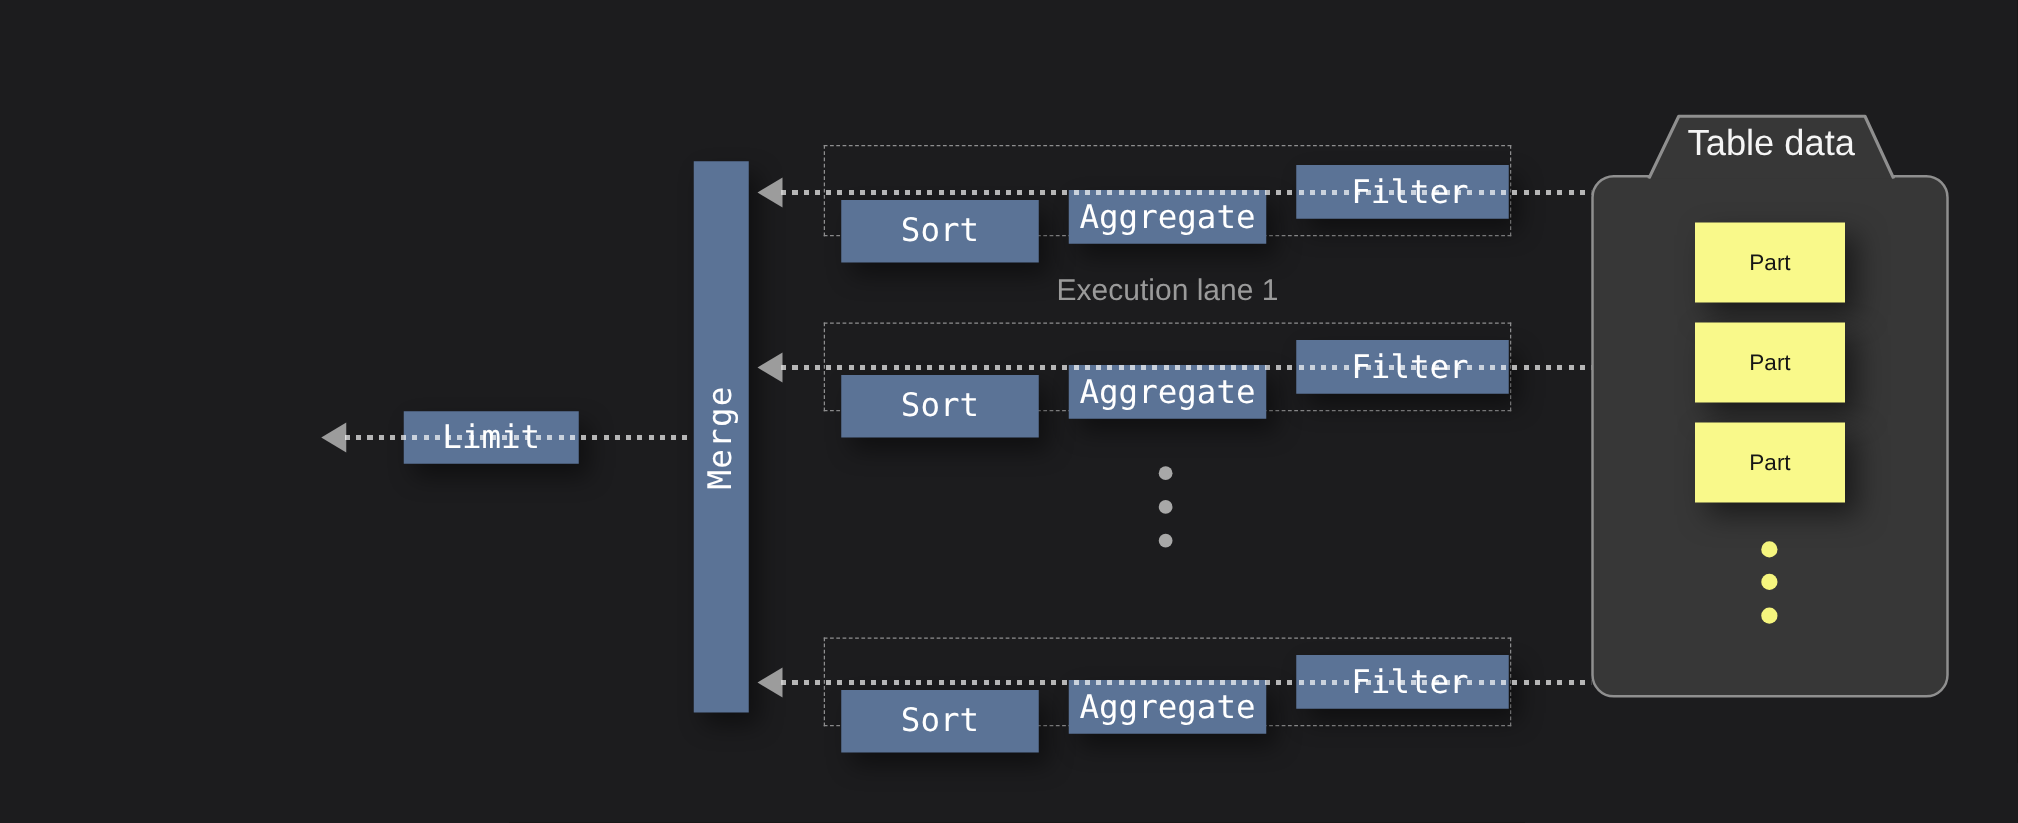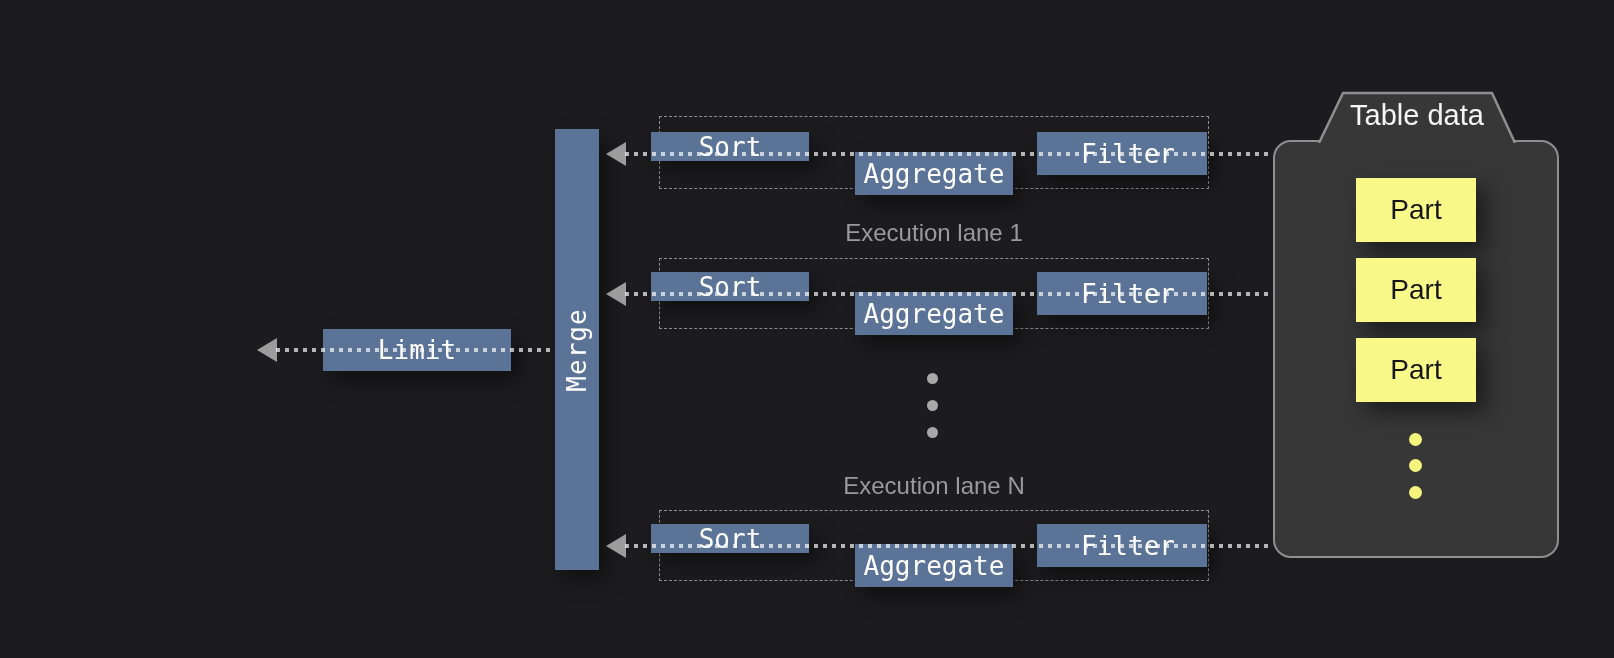--- a/index.html
+++ b/index.html
@@ -28,46 +28,46 @@
   
   .frame{
     position:absolute;left:659px;width:550px;
     border:1px dashed rgba(255,255,255,.5);box-sizing:border-box;
   }
   .lane-label{
     position:absolute;left:659px;width:550px;height:28px;line-height:28px;
     text-align:center;color:#9a9a9a;font-size:24px;
   }
   
-  .op-sort{left:651px;width:158px;height:29px;}
+  .op-sort{left:673px;width:158px;height:50px;margin-top:28px;}
   .op-agg {left:855px;width:158px;height:43px;margin-top:20px;}
   .op-fil {left:1037px;width:158px;height:43px;padding-left:12px;}
   
   .query-label{position:absolute;left:60px;top:334px;font-size:30px;color:#f1f1f1;}
-  .limit-box{left:323px;top:329px;width:188px;height:42px;}
+  .limit-box{left:323px;top:329px;width:140px;height:42px;}
   .merge-bar{left:555px;top:129px;width:44px;height:441px;}
   .merge-bar .txt{transform:rotate(-90deg);letter-spacing:1px;white-space:nowrap;}
   
   .dot{position:absolute;border-radius:50%;}
   .dot-gray{width:11px;height:11px;background:#a8a8a8;left:927px;}
   .dot-yellow{width:13px;height:13px;background:#f5f57e;left:1409px;z-index:3;}
   
   .table-body{
     position:absolute;left:1273px;top:140px;width:286px;height:418px;
     background:#373737;border:2px solid #8f8f8f;border-radius:18px;
     box-sizing:border-box;z-index:1;
   }
   .table-tab{position:absolute;left:1317px;top:91px;width:200px;height:52px;z-index:2;}
   .table-tab-label{
     position:absolute;left:1317px;top:99px;width:200px;text-align:center;
     font-size:29px;color:#f5f5f5;z-index:3;
   }
   .part{
     position:absolute;left:1356px;width:120px;height:64px;background:#f9f98a;
-    color:#161616;font-size:28px;display:flex;align-items:center;justify-content:center;
+    color:#161616;font-size:18px;display:flex;align-items:center;justify-content:center;
     z-index:3;box-shadow:10px 10px 22px rgba(0,0,0,.5);
   }
 </style>
 </head>
 <body>
 
 <div class="stage">
 
   <div class="arrowhead" style="left:257px;top:338px;"></div>
   <div class="dotline" style="left:276px;top:348px;width:279px;"></div>
@@ -104,21 +104,20 @@
   <div class="opbox op-fil" style="top:272px;">
     <span class="txt">Filter</span>
   </div>
   <div class="arrowhead" style="left:606px;top:282px;"></div>
   <div class="dotline" style="left:625px;top:292px;width:648px;"></div>
 
   <span class="dot dot-gray" style="top:373px;"></span>
   <span class="dot dot-gray" style="top:400px;"></span>
   <span class="dot dot-gray" style="top:427px;"></span>
 
-  <div class="lane-label" style="top:472px;">Execution lane N</div>
   <div class="frame" style="top:510px;height:71px;"></div>
   <div class="opbox op-sort" style="top:524px;">
     <span class="txt">Sort</span>
   </div>
   <div class="opbox op-agg" style="top:524px;">
     <span class="txt">Aggregate</span>
   </div>
   <div class="opbox op-fil" style="top:524px;">
     <span class="txt">Filter</span>
   </div>

